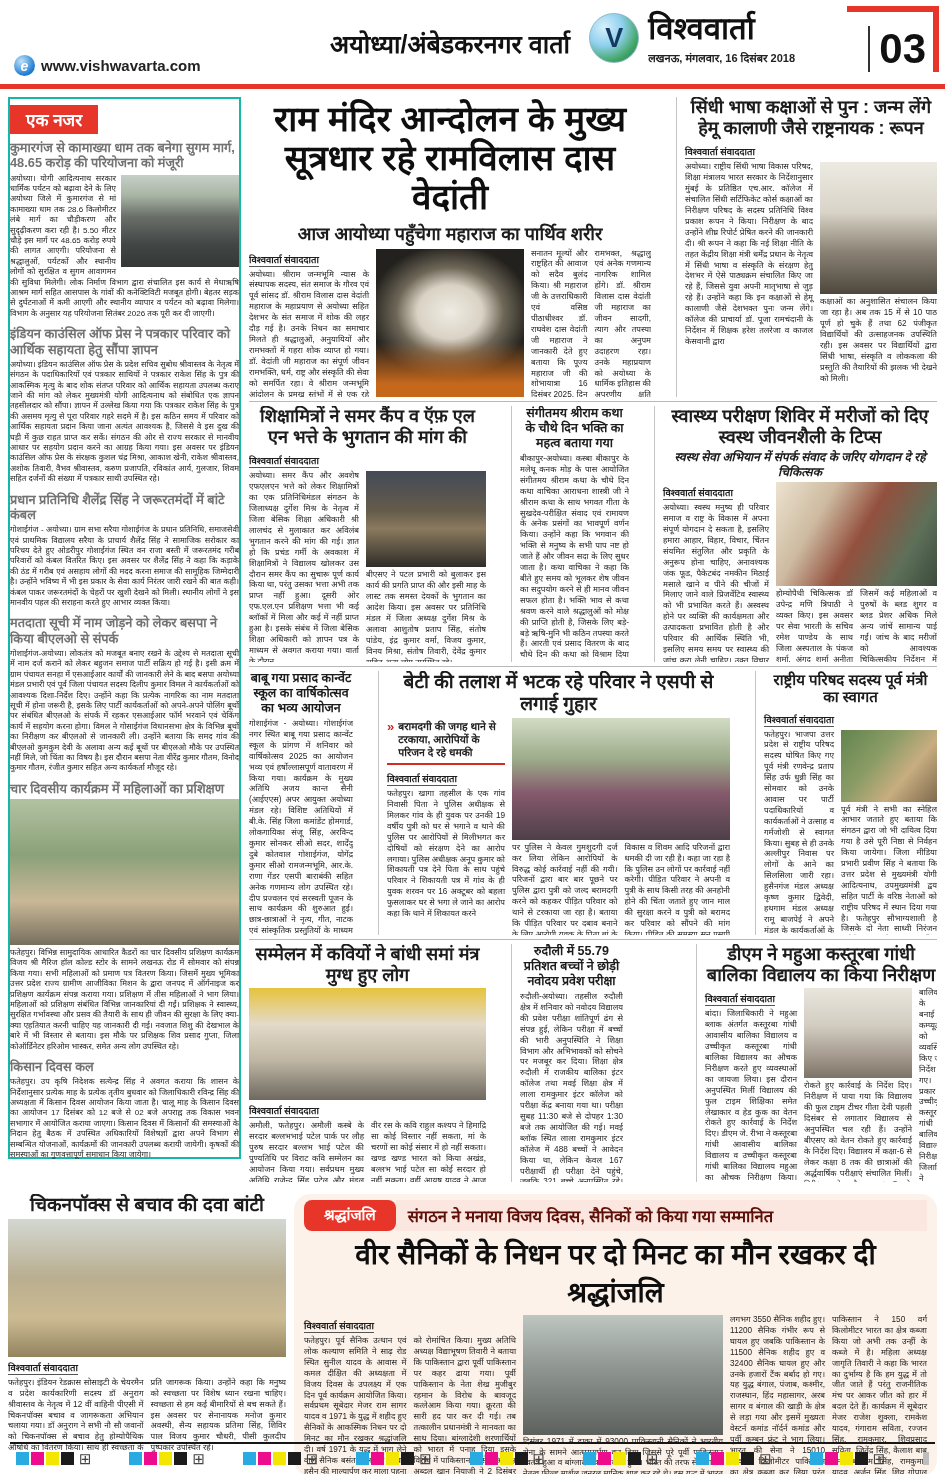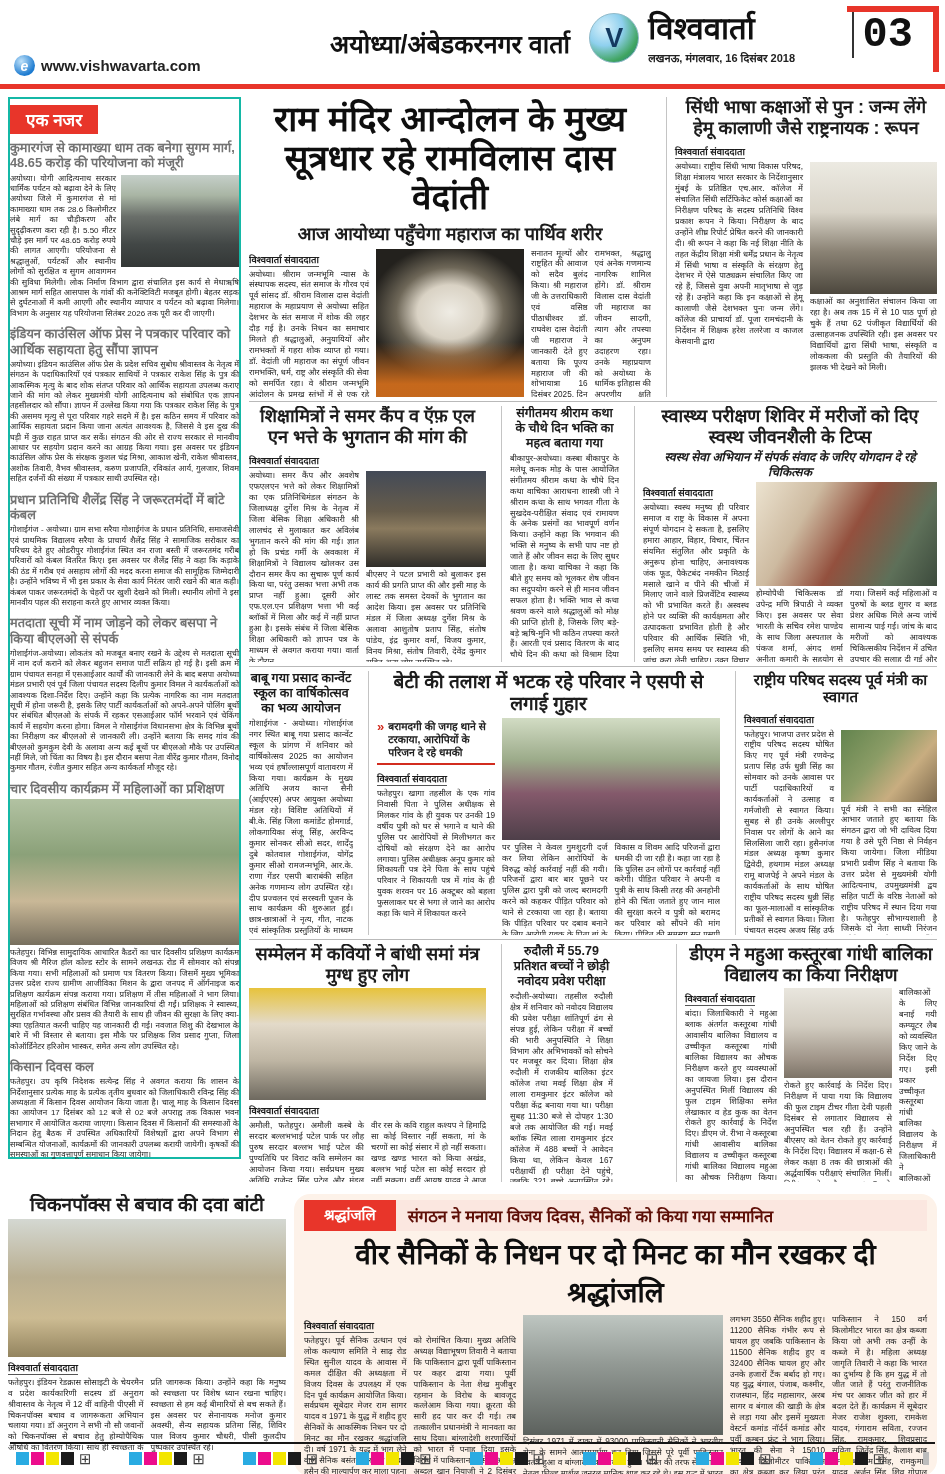--- a/index.html
+++ b/index.html
@@ -11,28 +11,28 @@
   .e-icon{width:21px;height:21px;border-radius:50%;background:radial-gradient(circle at 35% 30%,#bfe2fa,#1d7bd0 70%);
           color:#fff;font-style:italic;font-weight:bold;font-size:14px;display:flex;align-items:center;justify-content:center;}
   .section-title{position:absolute;left:250px;width:400px;top:26px;text-align:center;font-size:25px;font-weight:bold;color:#111;}
   .masthead{position:absolute;right:150px;top:13px;display:flex;gap:9px;align-items:flex-start;}
   .globe{width:48px;height:48px;border-radius:50%;position:relative;flex:none;
          background:radial-gradient(circle at 30% 28%,#d8f0fb 0%,#8fd0ee 38%,#3fa45f 72%,#1f6fa8 100%);border:1px solid #8fb9c9;}
   .globe .v{position:absolute;inset:0;display:flex;align-items:center;justify-content:center;color:#14395f;font-weight:bold;font-size:27px;}
   .paper-name{font-size:31px;font-weight:bold;line-height:1;color:#101010;}
   .edition{font-size:11px;font-weight:bold;color:#222;margin-top:6px;}
   .pagenum-wrap{position:absolute;right:6px;top:6px;width:92px;height:66px;border-top:6px solid #e8352a;border-right:6px solid #e8352a;
-                display:flex;align-items:flex-start;justify-content:flex-end;padding-right:20px;box-sizing:border-box;font-family:Liberation Mono, monospace;}
+                display:flex;align-items:flex-end;justify-content:flex-end;padding-right:7px;box-sizing:border-box;}
   .pagenum{font-size:42px;font-weight:bold;border-left:2px solid #333;padding-left:9px;line-height:1.1;color:#111;}
   .header-rule{height:5px;background:#e8352a;}
   
   .content{display:flex;gap:8px;padding:8px 8px 0 8px;}
   .sidebar{width:233px;flex:none;height:1062px;overflow:hidden;box-sizing:border-box;}
   .main{flex:1;display:flex;flex-direction:column;min-width:0;}
-  .band{display:flex;gap:15px;overflow:hidden;border-bottom:1px solid #b9b9b9;padding-bottom:4px;margin-bottom:4px;}
+  .band{display:flex;gap:25px;overflow:hidden;border-bottom:1px solid #b9b9b9;padding-bottom:4px;margin-bottom:4px;}
   .band:last-child{border-bottom:none;}
   .art{overflow:hidden;box-sizing:border-box;min-width:0;}
   .vsep{border-left:1px solid #c4c4c4;padding-left:8px;}
   
   .byline{font-weight:bold;font-size:9.5px;border-bottom:1px solid #555;display:inline-block;margin:1px 0 3px;}
   .body{font-size:8.2px;line-height:1.33;text-align:justify;color:#242424;}
   .cols2{column-count:2;column-gap:7px;}
   .h-main{font-size:35px;font-weight:bold;text-align:center;line-height:1.12;margin:2px 0 4px;color:#0e0e0e;}
   .h-sub{font-size:18px;font-weight:bold;text-align:center;margin:0 0 4px;}
   .h-lg{font-size:18px;font-weight:bold;text-align:center;line-height:1.15;margin:0 0 3px;}
@@ -63,21 +63,21 @@
   .sb-photo-f{width:100%;height:146px;margin:2px 0 3px;}
   
   .bullet-row{display:flex;gap:4px;font-size:10.5px;font-weight:bold;line-height:1.25;margin:2px 0 3px;
               border-bottom:2px solid #d22c1f;padding-bottom:4px;color:#222;}
   .bullet-mark{color:#d22c1f;font-size:13px;line-height:1;}
   
   .bottom{display:flex;gap:8px;padding:0 8px;margin-top:4px;height:282px;overflow:hidden;}
   .chick{width:278px;flex:none;overflow:hidden;}
   .tribute{flex:1;background:#fdf2e9;border-radius:16px;padding:6px 10px;overflow:hidden;box-sizing:border-box;}
   .trib-band{display:flex;margin-bottom:3px;}
-  .trib-label{background:#e8352a;color:#fff;font-weight:bold;font-size:15px;padding:4px 20px;flex:none;}
+  .trib-label{background:#e8352a;color:#fff;font-weight:bold;font-size:15px;padding:4px 20px;flex:none;border-radius:8px;}
   .trib-kicker{flex:1;background:#fbe7e0;color:#5e0f07;font-weight:bold;font-size:16.5px;padding:4px 12px;}
   .trib-head{font-size:28px;font-weight:bold;text-align:center;margin:3px 0 5px;color:#0e0e0e;}
   
   .footer{position:absolute;left:0;right:0;bottom:0;height:32px;}
   .footer-rule{height:2px;background:#161616;margin:0 10px 7px;}
   .bars{display:flex;justify-content:space-between;padding:0 16px;align-items:center;}
   .bargrp{display:flex;gap:2px;align-items:center;}
   .sq{width:13px;height:13px;}
   .sq.c{background:#29abe2}.sq.m{background:#ec0c8c}.sq.y{background:#f3e600}.sq.k{background:#1b1b1b}
   .reg{font-size:15px;color:#444;margin-left:3px;line-height:1;}

